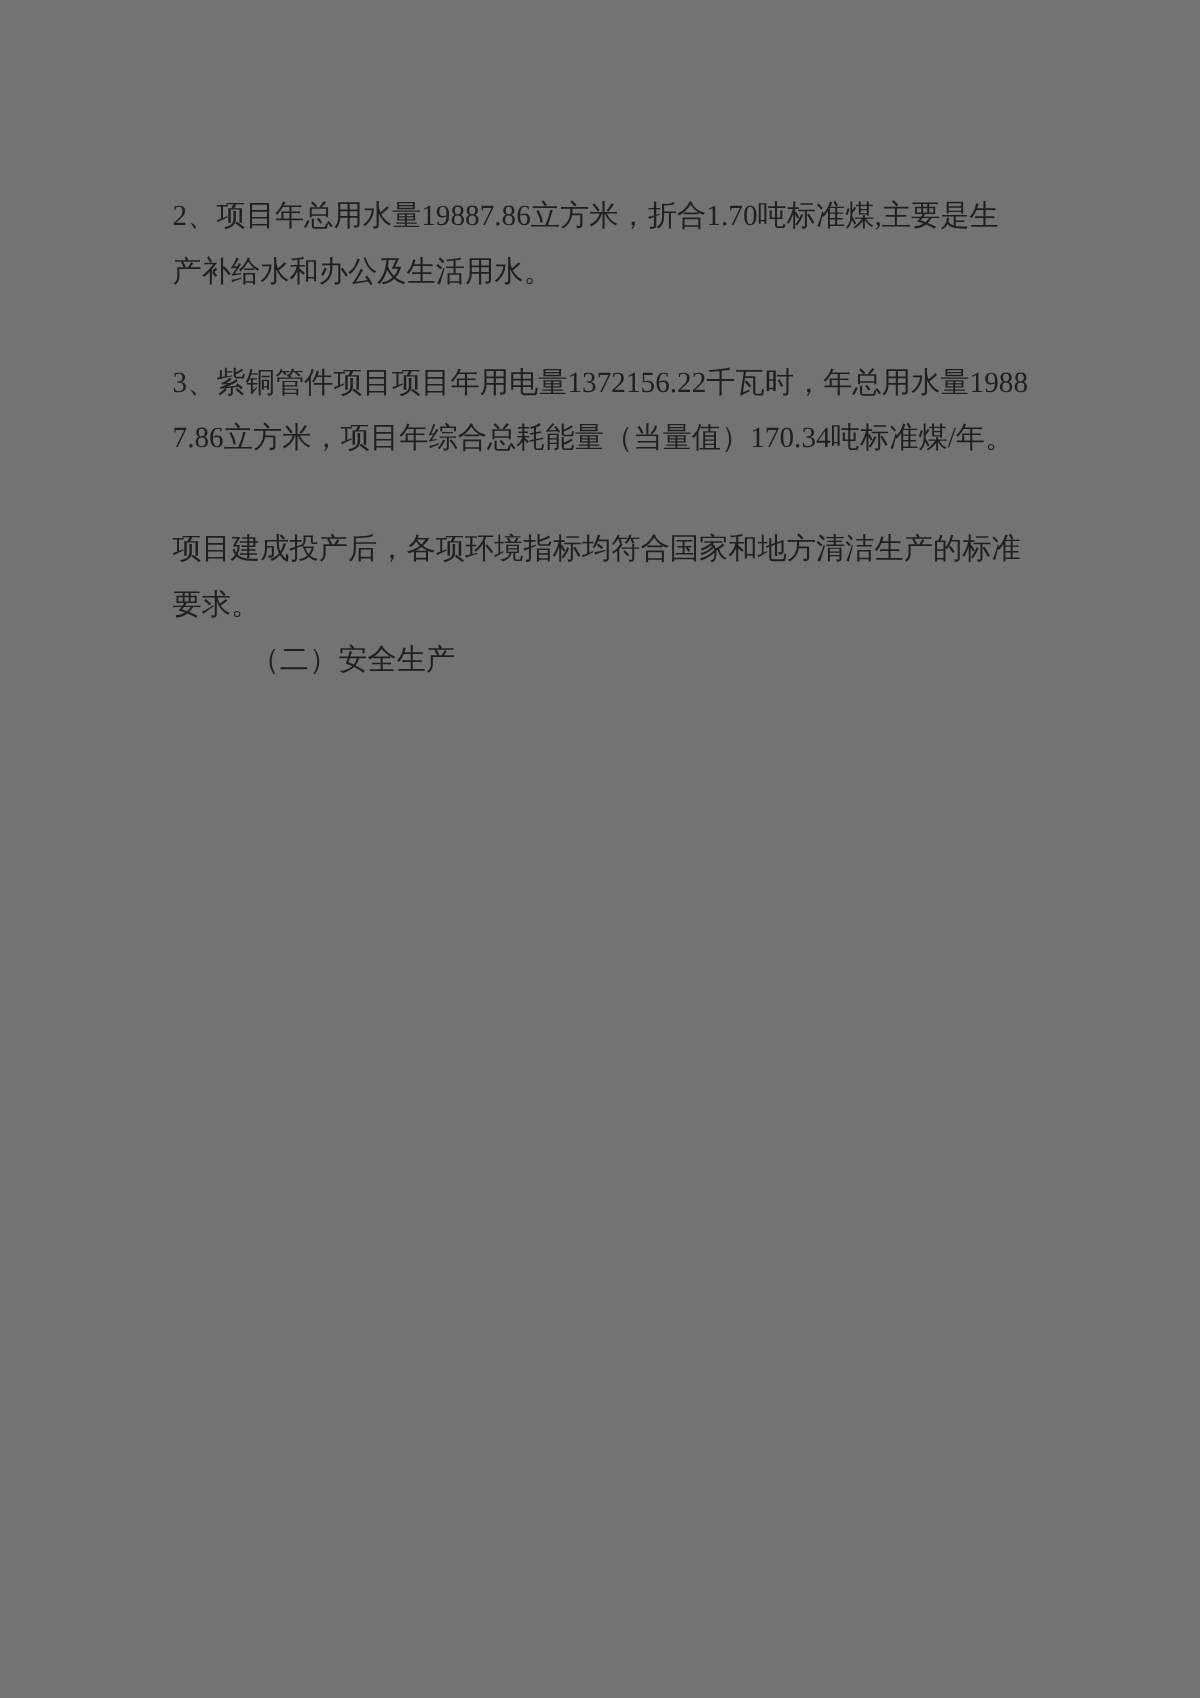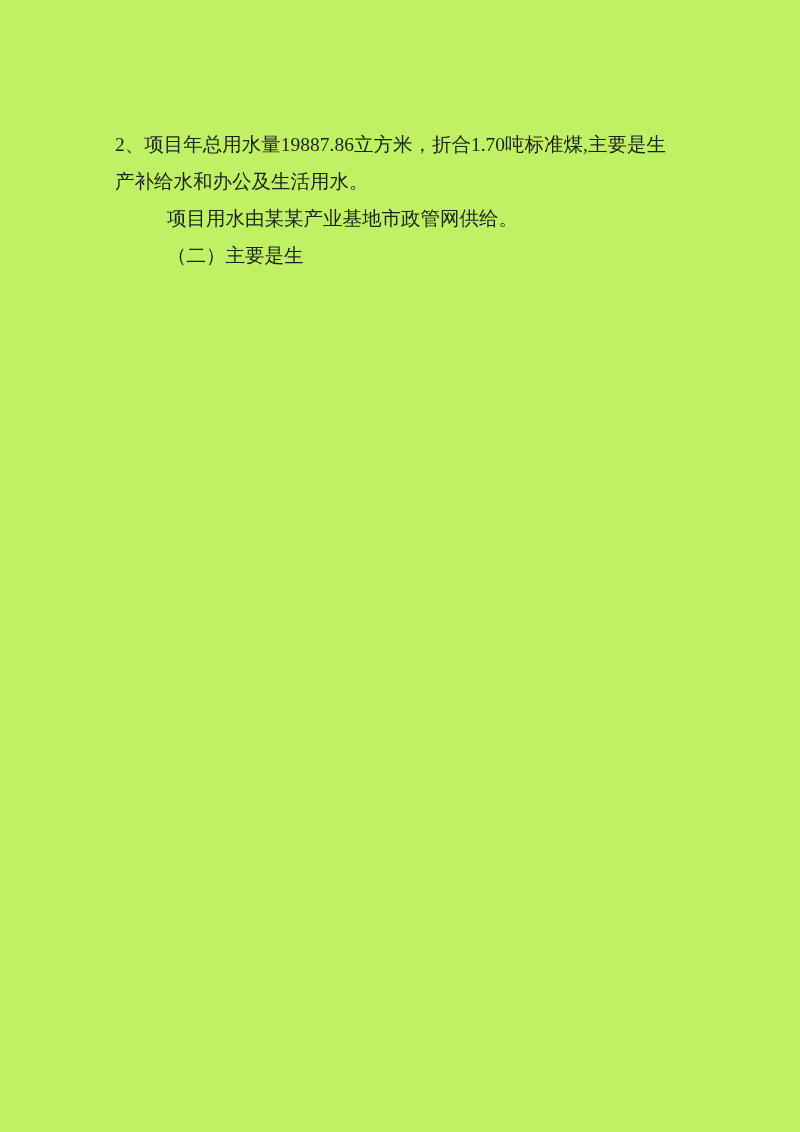--- a/index.html
+++ b/index.html
@@ -10,21 +10,21 @@
   body {
     width: 800px;
     height: 1132px;
     overflow: hidden;
     font-family: "Liberation Serif", "DejaVu Serif", serif;
   }
   .doc-page {
     box-sizing: border-box;
     width: 800px;
     height: 1132px;
-    background: #bef264;
+    background: #737373;
     padding: 126px 85px 0 115px;
   }
   .doc-body {
     width: 600px;
     color: #1f1f1f;
     font-size: 19.5px;
     line-height: 37px;
   }
   p.para {
     margin: 0;
@@ -40,16 +40,19 @@
     text-indent: 52px;
   }
 </style>
 </head>
 <body style="background: rgb(255, 255, 255);">
 
 <div class="doc-page">
   <div class="doc-body" id="doc-body" style="color: rgb(31, 31, 31);">
       <p class="para">2、项目年总用水量19887.86立方米，折合1.70吨标准煤,主要是生
 产补给水和办公及生活用水。</p>
-      <p class="para indent">项目用水由某某产业基地市政管网供给。</p>
-      <p class="para indent">（二）主要是生</p>
+      <p class="para gap">3、紫铜管件项目项目年用电量1372156.22千瓦时，年总用水量1988
+7.86立方米，项目年综合总耗能量（当量值）170.34吨标准煤/年。</p>
+      <p class="para gap">项目建成投产后，各项环境指标均符合国家和地方清洁生产的标准
+要求。</p>
+      <p class="para indent">（二）安全生产</p>
     </div>
 </div>
 
 </body></html>

